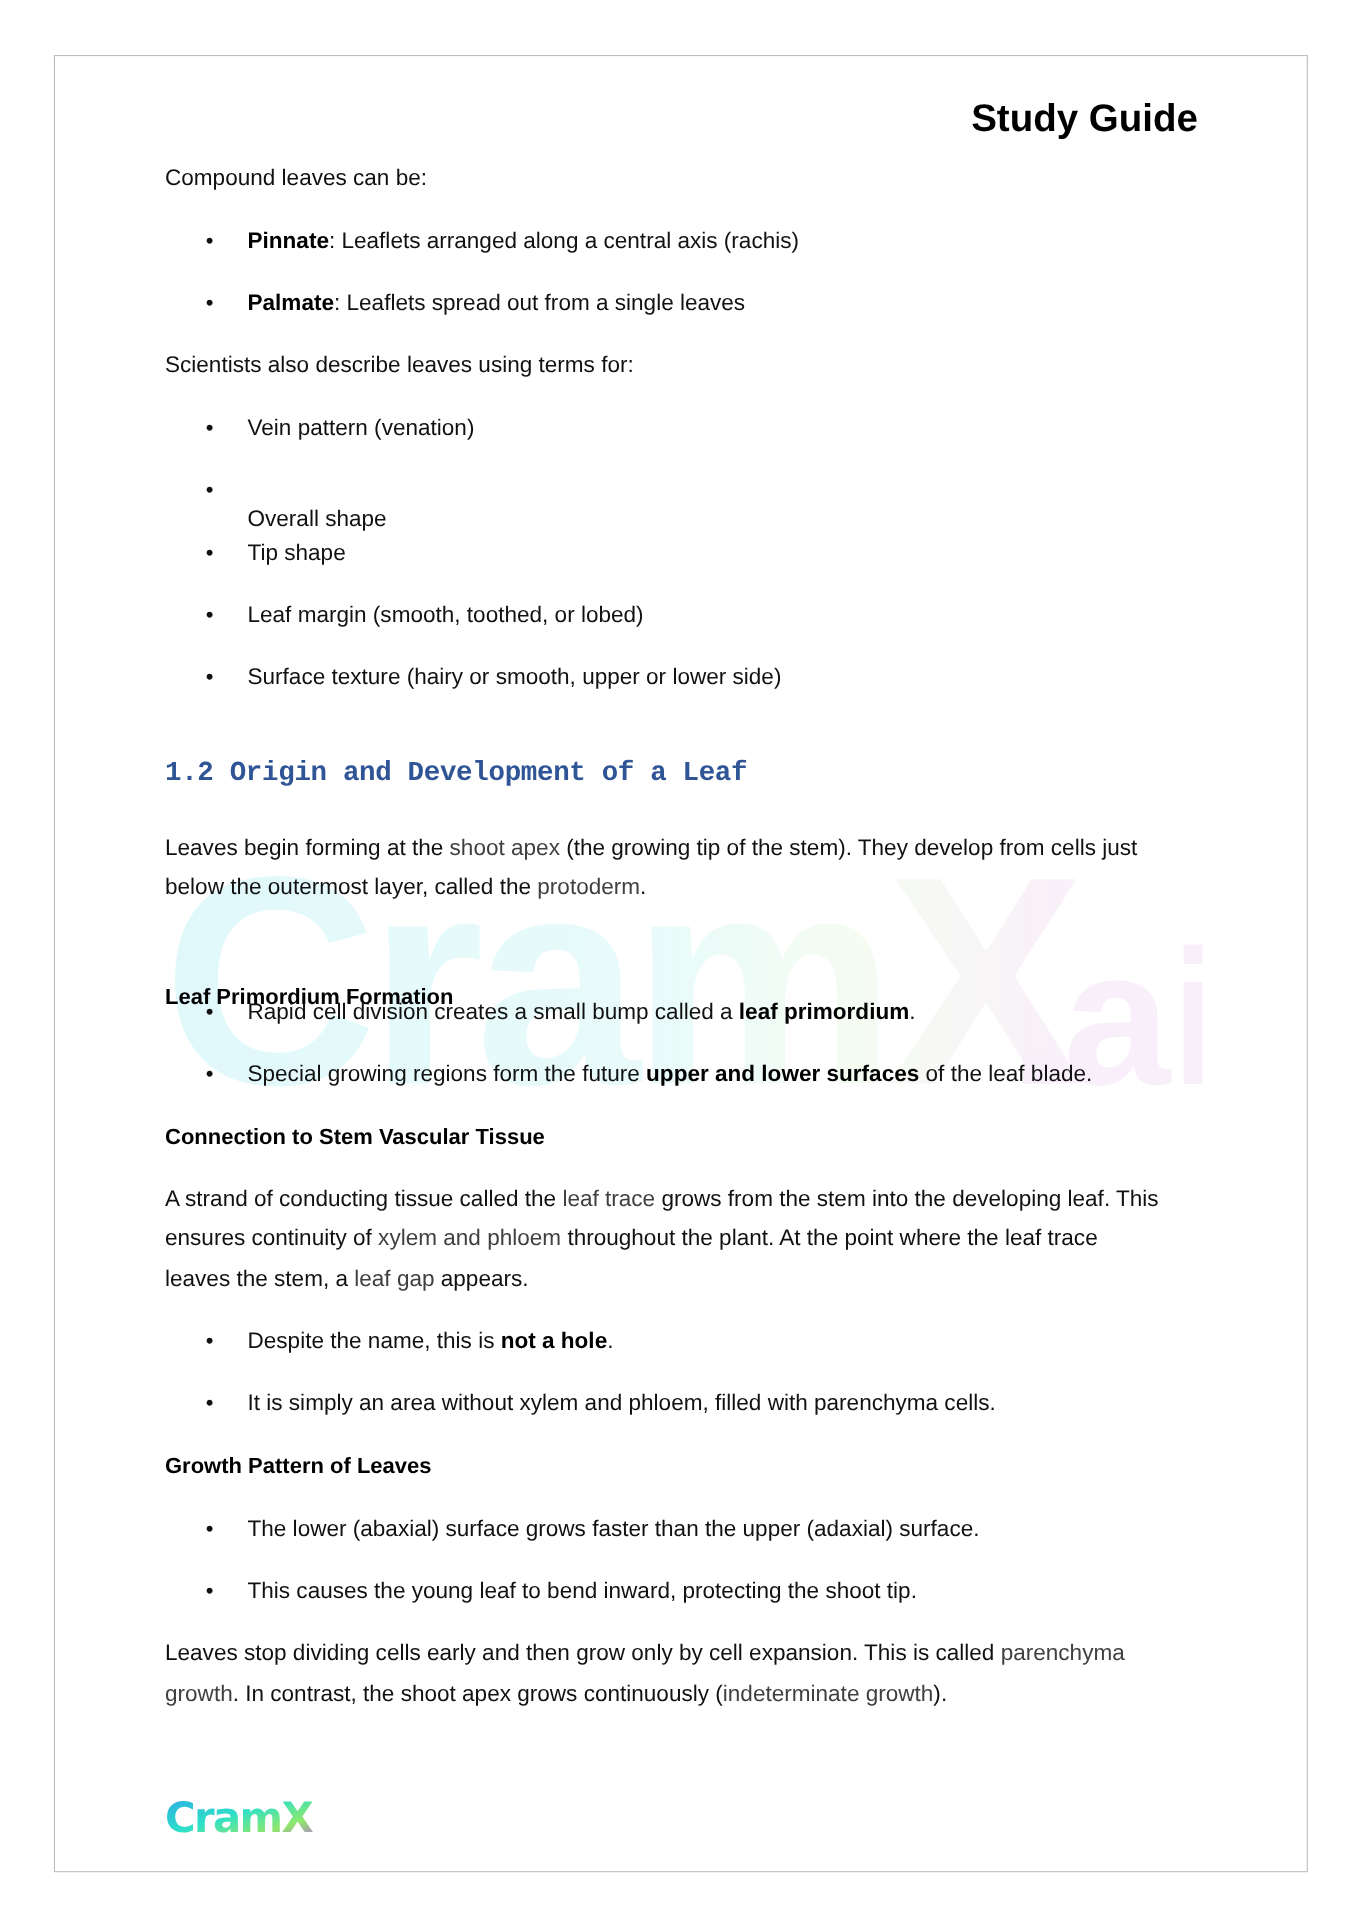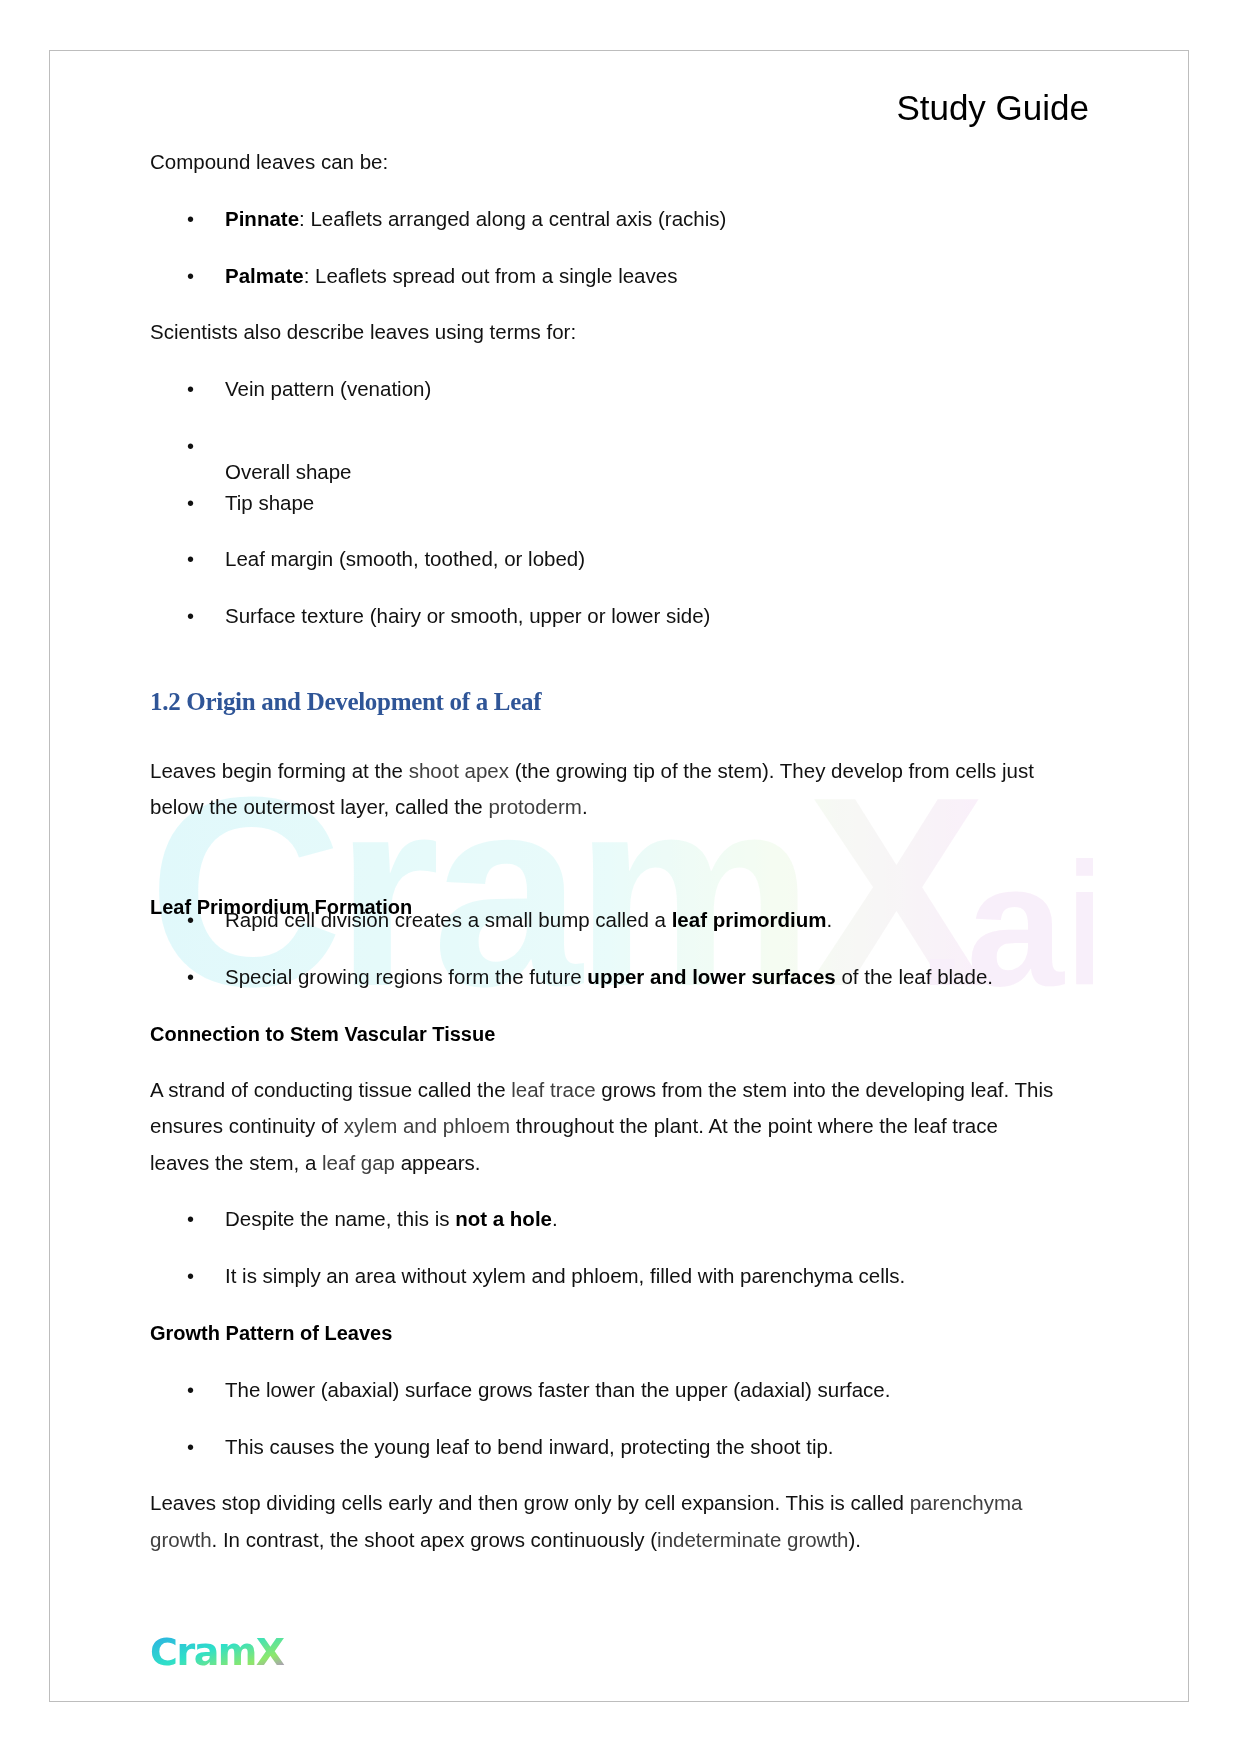--- a/index.html
+++ b/index.html
@@ -1,27 +1,27 @@
 <!DOCTYPE html>
 <html><head>
 <meta charset="utf-8">
 <style>
   html, body { margin: 0; padding: 0; background: #ffffff; }
   body { width: 1241px; height: 1754px; position: relative; overflow: hidden;
          font-family: "Liberation Sans", sans-serif; color: #111111; }
   .page-frame { position: absolute; left: 49px; top: 50px; width: 1140px; height: 1652px;
                 border: 1.5px solid #bdbdbd; box-sizing: border-box; }
-  .title { position: absolute; right: 152px; top: 88px; font-size: 35px; font-weight: normal; color: #000; }
+  .title { position: absolute; right: 152px; top: 88px; font-size: 35px; font-weight: bold; color: #000; }
   .line { position: absolute; left: 150px; font-size: 20.5px; line-height: 24px; white-space: nowrap; color: #111; }
   .line b { font-weight: normal; color: #404040; }
   .bullet-dot { position: absolute; left: 187px; font-size: 20px; line-height: 24px; }
   .bullet-text { position: absolute; left: 225px; font-size: 20.5px; line-height: 24px; white-space: nowrap; color: #111; }
   .bullet-text b { font-weight: bold; color: #000; }
   .subhead { position: absolute; left: 150px; font-size: 20px; font-weight: bold; line-height: 24px; color: #000; }
-  .section-heading { position: absolute; left: 150px; top: 688px; font-family: Liberation Serif, serif;
+  .section-heading { position: absolute; left: 150px; top: 688px; font-family: Liberation Mono, monospace;
                      font-size: 25px; font-weight: bold; color: #2f5597; letter-spacing: -0.3px; }
   .watermark { position: absolute; left: 148px; top: 770px; width: 945px; height: 230px; pointer-events: none; opacity: 0.55; }
   .logo { position: absolute; left: 150px; top: 1625px; }
 </style>
 </head>
 <body>
 
 <div class="page-frame"></div>
 
 <svg class="watermark" viewBox="0 0 945 230" xmlns="http://www.w3.org/2000/svg">

